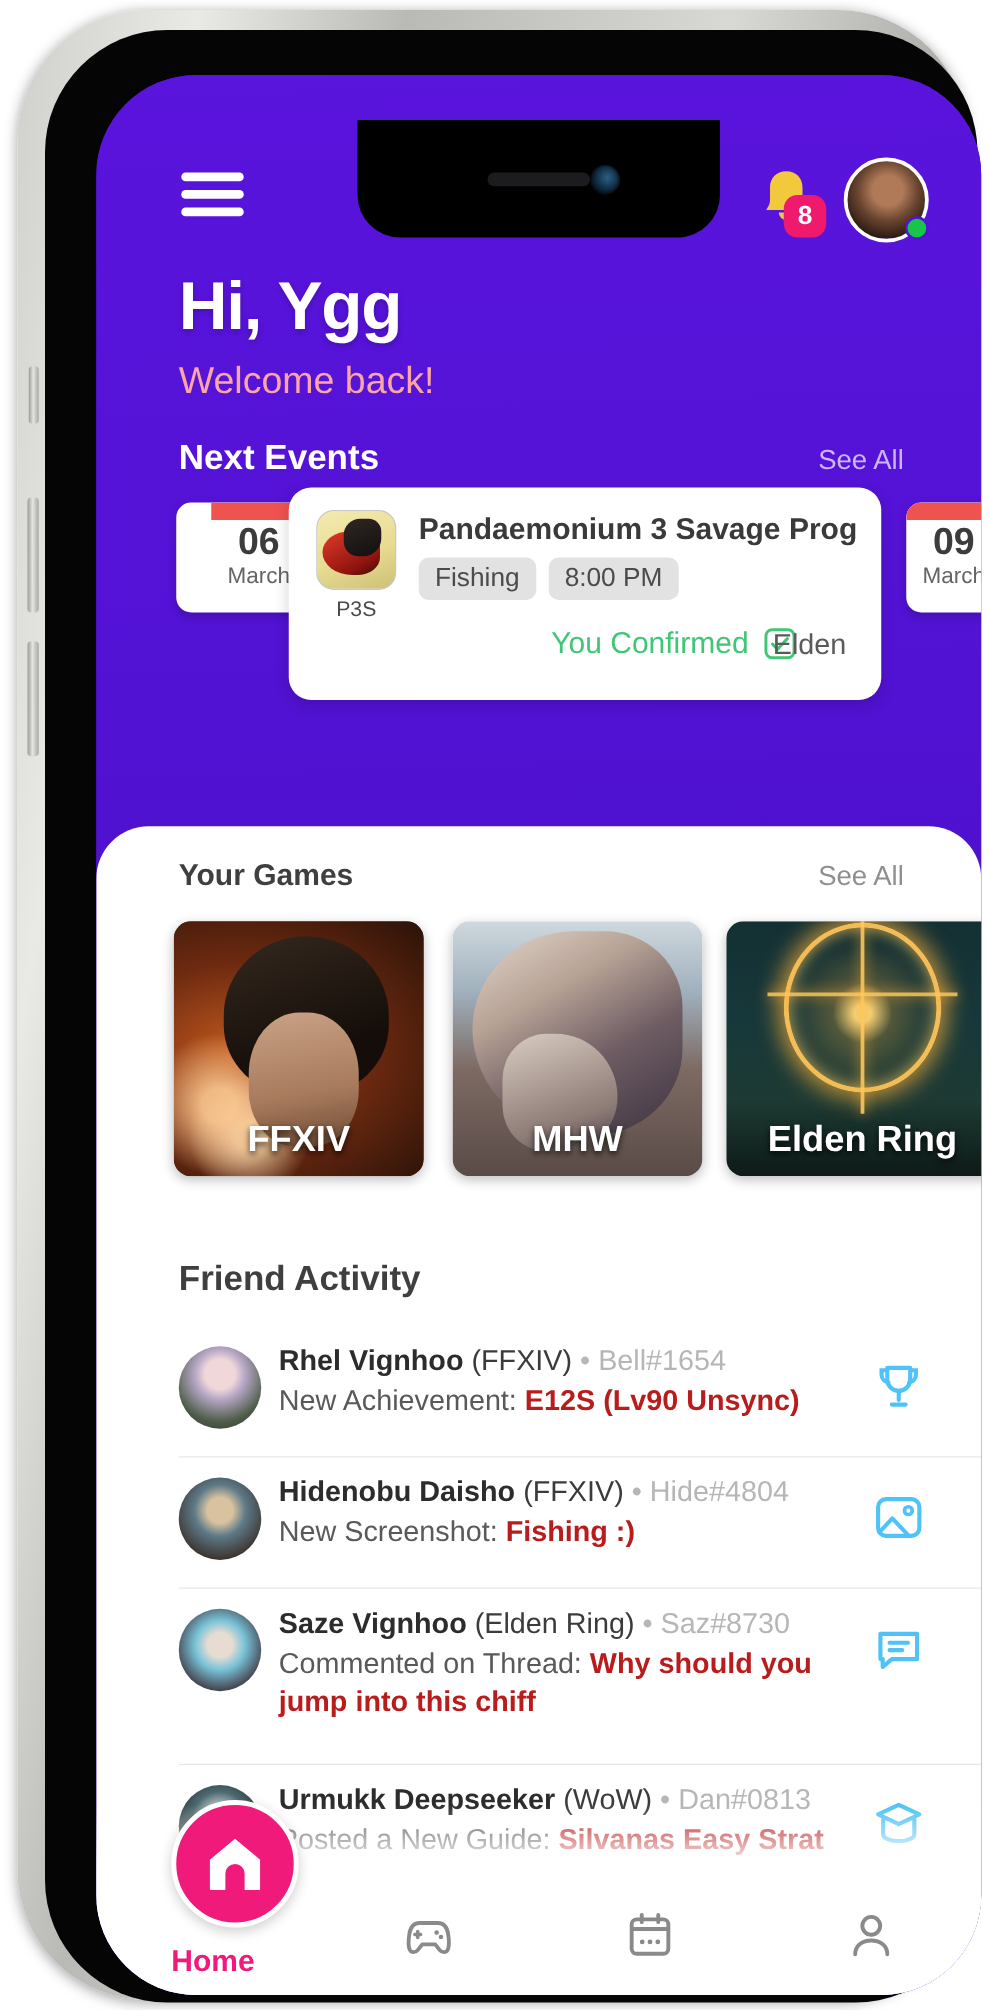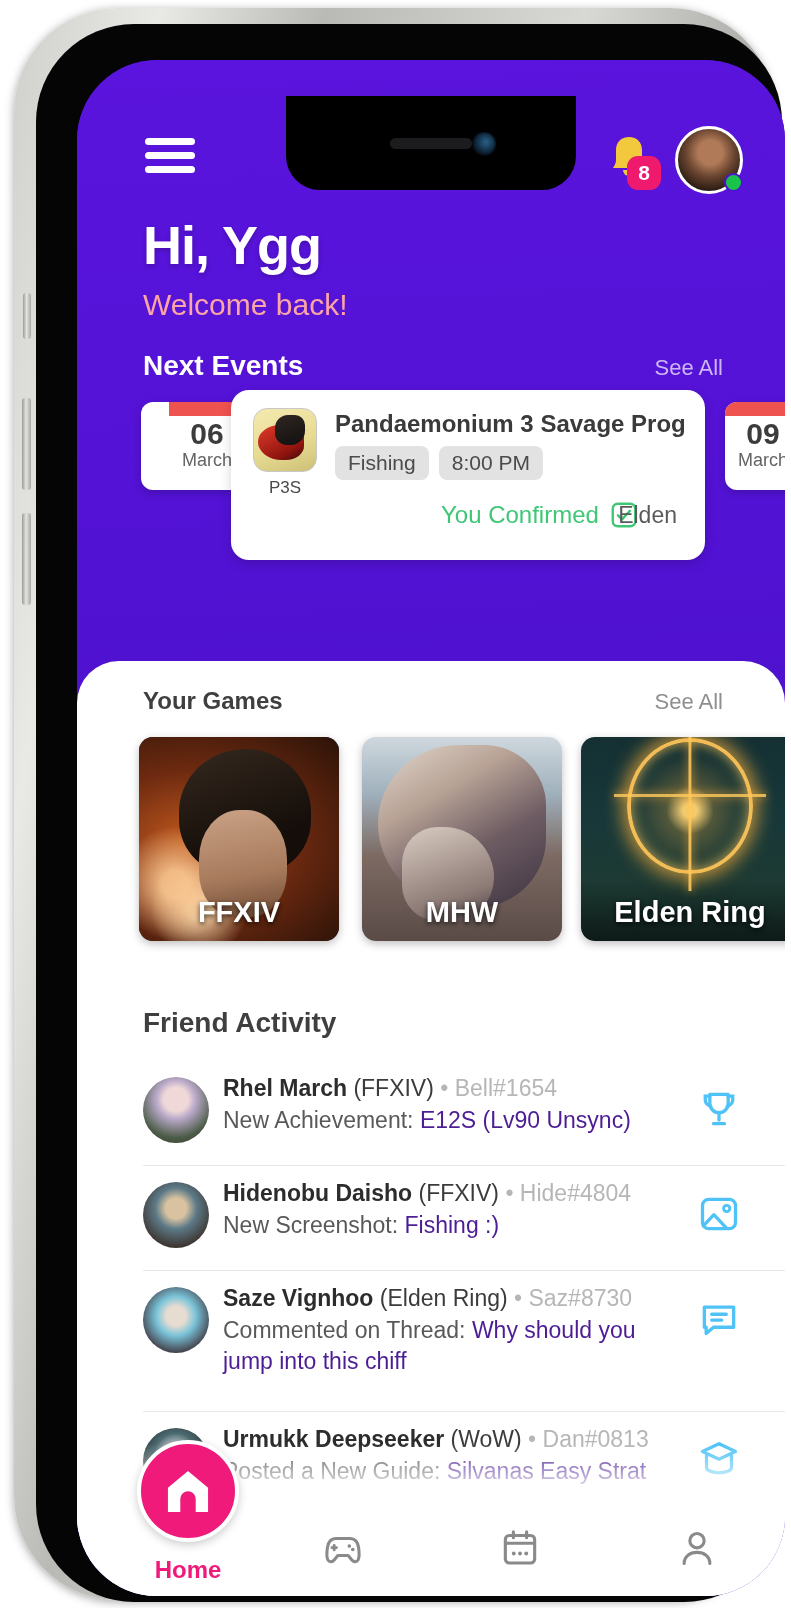--- a/index.html
+++ b/index.html
@@ -99,35 +99,35 @@
   .falist{position:absolute;left:66px;right:0;top:400px;}
   .farow{position:relative;height:104px;border-bottom:1px solid #e7e7e7;}
   .fa-av{position:absolute;left:0;top:16px;width:66px;height:66px;border-radius:50%;overflow:hidden;background:#333;}
   .fa-txt{position:absolute;left:80px;top:12px;right:110px;}
   .fa-l1{font-size:23px;color:#6e6e6e;line-height:1.38;}
   .fa-l1 b{color:#2c2c2c;font-weight:bold;}
   .fa-l1 .game{color:#3b3b3b;}
   .fa-l1 .tag{color:#b6b6b6;margin-top:16px;}
   .fa-l1 .dot{color:#b6b6b6;}
   .fa-l2{font-size:23px;color:#595959;line-height:1.38;}
-  .fa-l2 b{color:#4c1d95;font-weight:normal;}
+  .fa-l2 b{color:#b91c1c;font-weight:bold;}
   .fa-ic{position:absolute;right:44px;top:26px;width:44px;height:44px;color:#4fc3f7;}
   .farow.tall{height:140px;}
 
   
   .navfade{position:absolute;left:0;right:0;bottom:96px;height:56px;
     background:linear-gradient(to bottom,rgba(255,255,255,0) 0%,#ffffff 92%);z-index:18;}
   .navbar{position:absolute;left:0;right:0;bottom:0;height:96px;background:#fff;z-index:20;
     display:flex;align-items:center;}
   .navitem{flex:1;display:flex;flex-direction:column;align-items:center;justify-content:center;
     gap:4px;cursor:pointer;color:#8a8a8a;}
   .fab{position:absolute;left:60px;bottom:54px;width:102px;height:102px;border-radius:50%;
     background:#ef1a7a;border:4px solid #fff;box-sizing:border-box;z-index:30;cursor:pointer;
     display:flex;align-items:center;justify-content:center;box-shadow:0 3px 10px rgba(0,0,0,.2);}
-  .fab-label{position:absolute;left:60px;bottom:12px;width:102px;text-align:center;
+  .fab-label{position:absolute;left:60px;bottom:12px;width:102px;text-align:left;
     color:#ef1a7a;font-size:24px;font-weight:bold;z-index:31;}
 
   
   .art-ffxiv{background:
      radial-gradient(circle at 18% 72%,rgba(255,205,150,.85) 0 6%,rgba(255,150,60,0) 26%),
      radial-gradient(circle at 30% 84%,rgba(255,225,180,.8) 0 5%,rgba(255,170,70,0) 22%),
      radial-gradient(ellipse at 26% 52%,#c35a1e 0%,#6e2a10 48%,#2a1208 100%),
      linear-gradient(120deg,#1b2a52 0%,#24304f 40%,#3b2a1c 100%);}
   .art-ffxiv:before{content:"";position:absolute;left:20%;top:6%;width:66%;height:62%;
      border-radius:50% 50% 44% 44%;background:linear-gradient(160deg,#35291f,#140d09 70%);}
@@ -270,21 +270,21 @@
           </div>
 
           <div class="fa-title">Friend Activity</div>
 
           <div class="falist">
 
             <div class="farow">
               <div class="fa-av av-a"></div>
               <div class="fa-txt">
                 <div class="fa-l1">
-                  <b>Rhel March</b>
+                  <b>Rhel Vignhoo</b>
                   <span class="game">(FFXIV)</span>
                   <span class="dot">•</span>
                   <span class="tag">Bell#1654</span>
                 </div>
                 <div class="fa-l2">
                   <span>New Achievement: </span><b>E12S (Lv90 Unsync)</b>
                 </div>
               </div>
               <svg class="fa-ic" viewBox="0 0 24 24">
                 <path d="M7 4h10v5a5 5 0 0 1-10 0V4z" fill="none" stroke="#4fc3f7" stroke-width="1.8" stroke-linejoin="round"></path>

